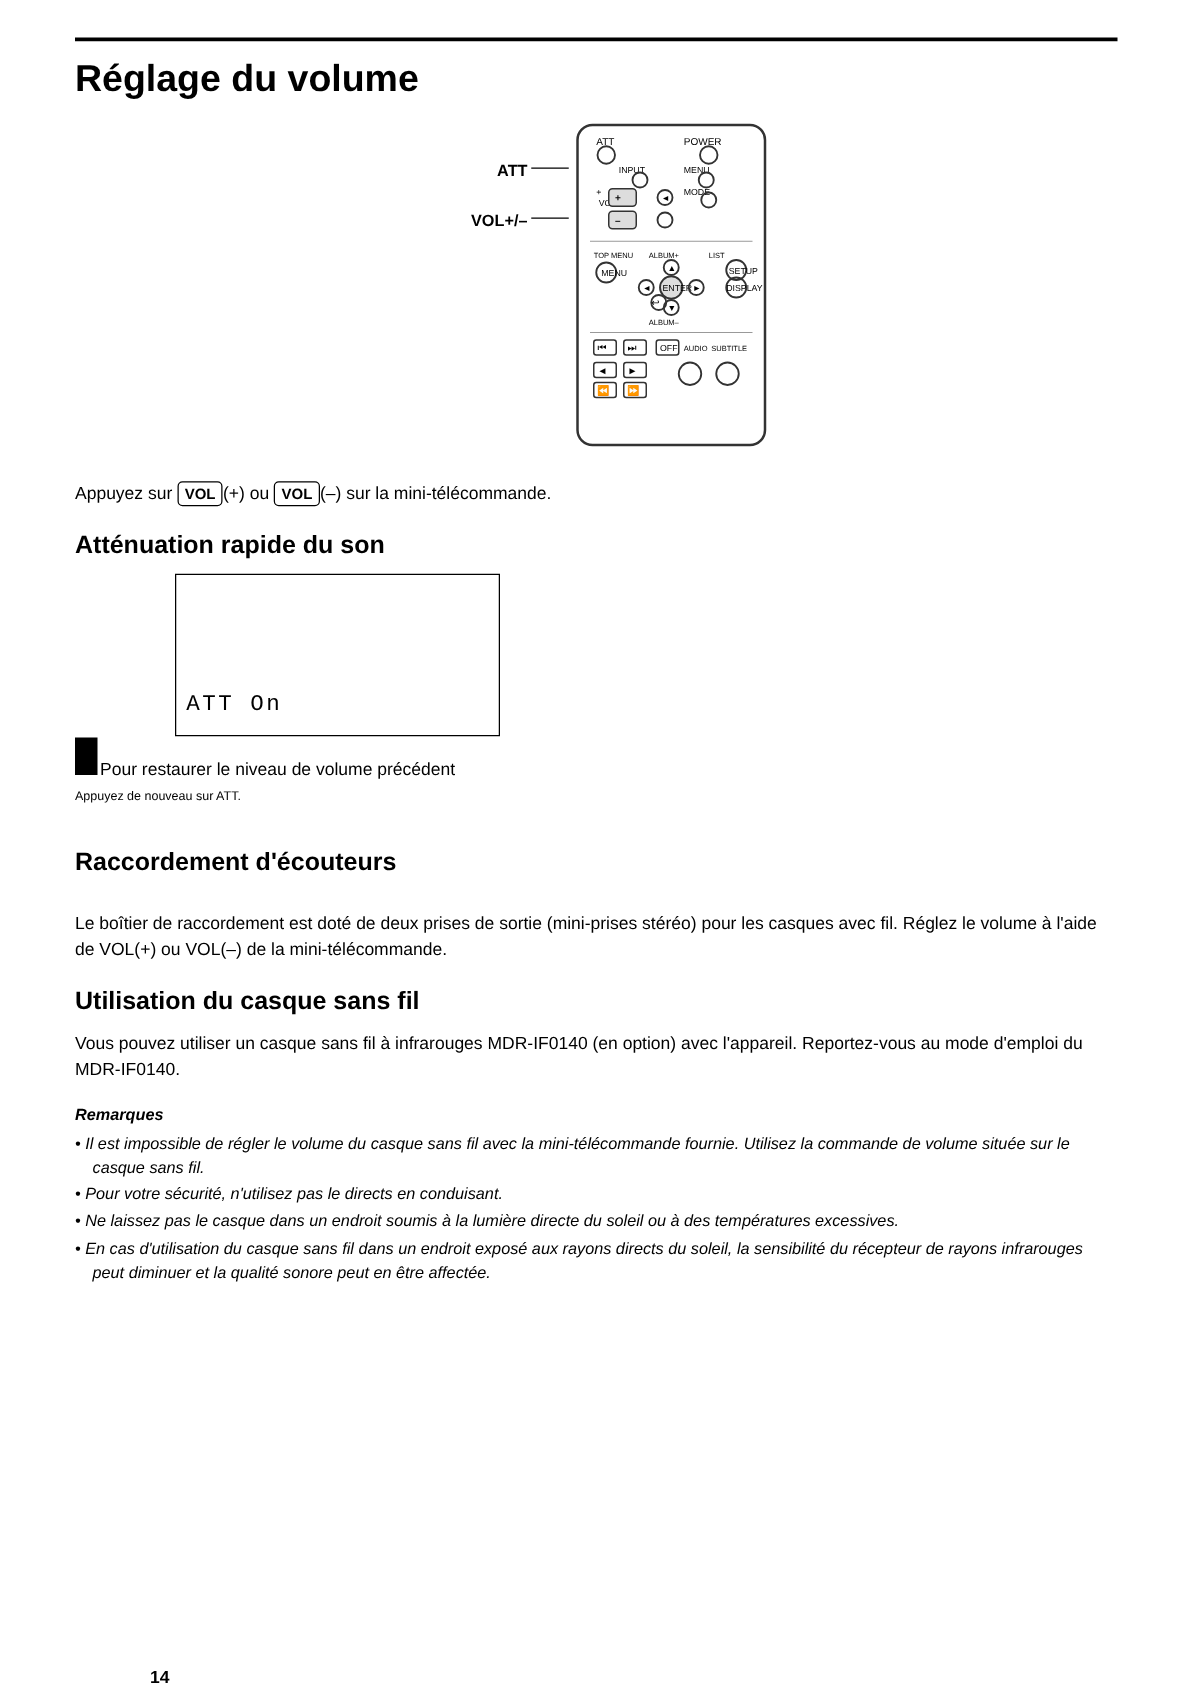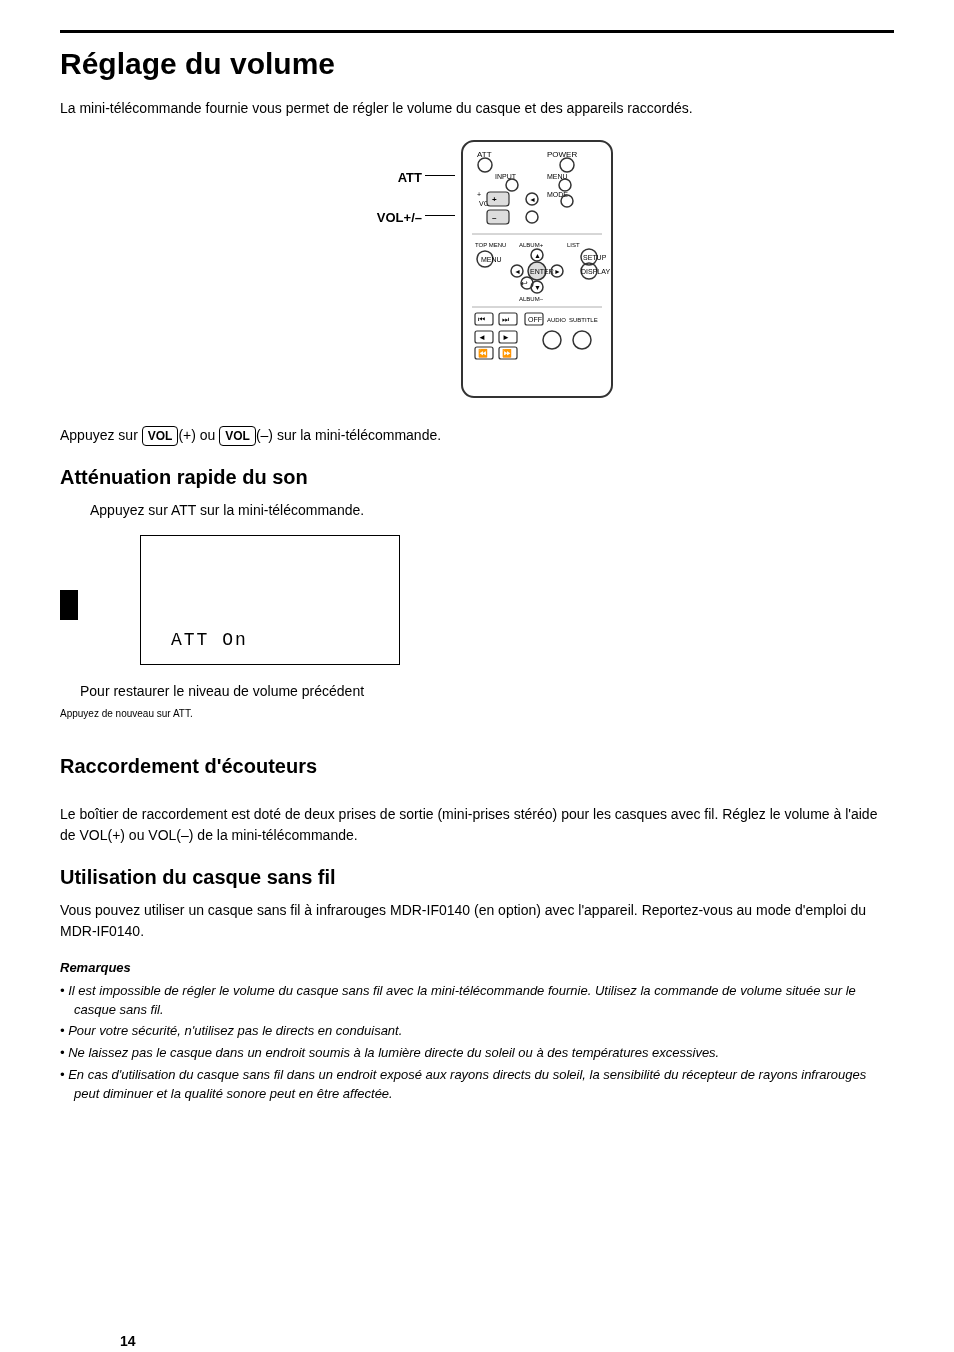--- a/index.html
+++ b/index.html
@@ -60,21 +60,21 @@
       font-size: 14px;
     }
     .att-display {
       border: 1.5px solid #000;
       width: 260px;
       height: 130px;
       margin-left: 80px;
       margin-bottom: 16px;
       display: flex;
       align-items: flex-end;
-      padding: 10px 30px;
+      padding: 10px 8px;
     }
     .att-display-text {
       font-family: 'Courier New', monospace;
       font-size: 18px;
       font-weight: normal;
       letter-spacing: 2px;
     }
     .subsection-title {
       font-weight: normal;
       font-size: 14px;
@@ -145,21 +145,20 @@
   </style>
 </head>
 <body>
 
 <div class="page-wrapper">
   <div class="left-black-bar"></div>
 
   <div class="top-border"></div>
   <h1 class="page-title">Réglage du volume</h1>
 
-  <p class="intro-text">La mini-télécommande fournie vous permet de régler le volume du casque et des appareils raccordés.</p>
 
   <div class="remote-diagram-container">
     <div style="position:relative; display:inline-block;">
 
       <div style="position:absolute; left:0; top:28px; text-align:right; width:85px;">
         <span style="font-weight:bold; font-size:13px;">ATT</span>
       </div>
       <div style="position:absolute; left:0; top:68px; text-align:right; width:85px;">
         <span style="font-weight:bold; font-size:13px;">VOL+/–</span>
       </div>
@@ -264,23 +263,20 @@
       </div>
     </div>
   </div>
 
   <p class="instruction-line">
     <span>Appuyez sur </span><span class="key-badge">VOL</span><span>(+) ou </span><span class="key-badge">VOL</span><span>(–) sur la mini-télécommande.</span>
   </p>
 
   <h2 class="section-title">Atténuation rapide du son</h2>
 
-  <p class="section-instruction">
-    <span>Appuyez sur </span><span class="key-badge">ATT</span><span> sur la mini-télécommande.</span>
-  </p>
 
   <div class="att-display">
     <span class="att-display-text">ATT  On</span>
   </div>
 
   <p class="subsection-title">Pour restaurer le niveau de volume précédent</p>
   <p class="subsection-text">
     <span>Appuyez de nouveau sur </span><span class="key-badge">ATT</span><span>.</span>
   </p>
 

